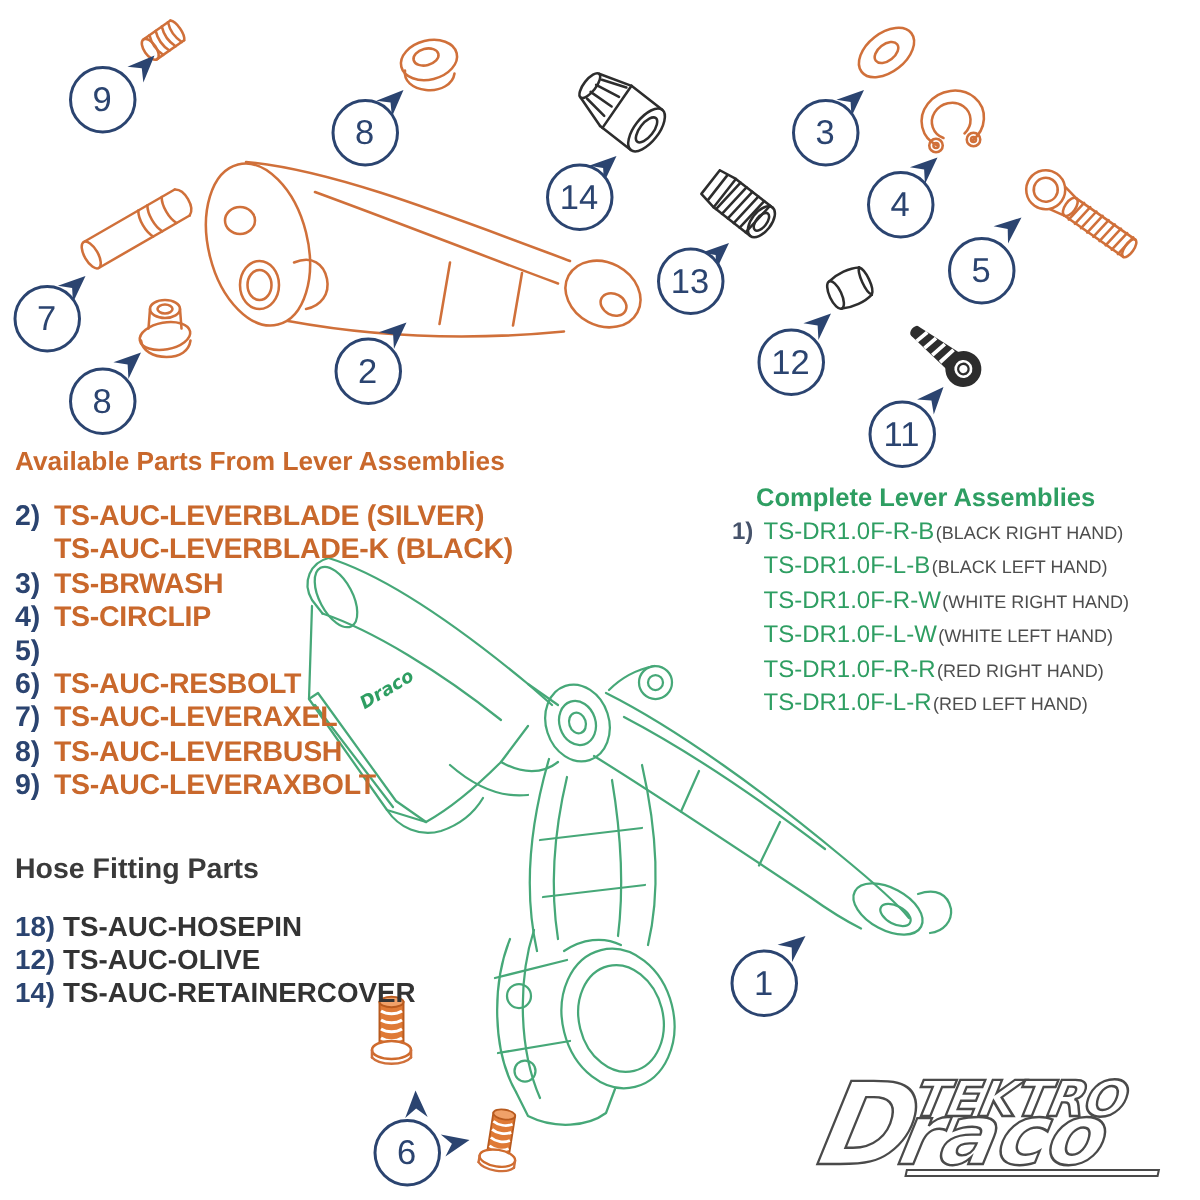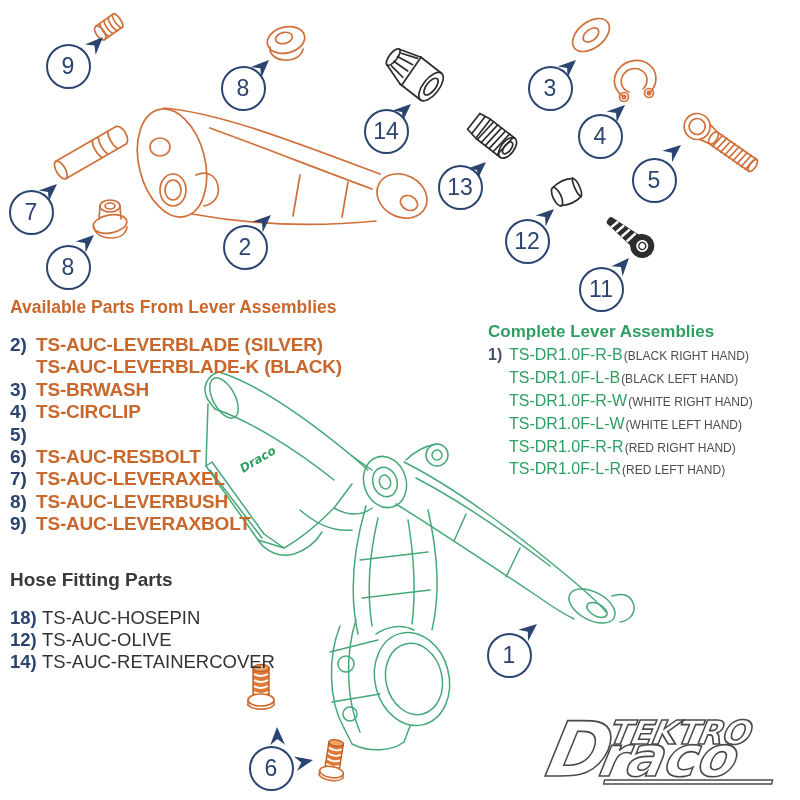--- a/index.html
+++ b/index.html
@@ -20,21 +20,21 @@
   .plist{position:absolute;z-index:4;}
   .prow{display:flex;align-items:baseline;height:22.4px;white-space:nowrap;}
   .pnum{color:#2b4470;font-weight:600;font-size:19px;width:26px;flex:none;}
   .pcode{color:#c9682c;font-weight:600;font-size:19px;letter-spacing:-0.2px;}
   .grow{display:flex;align-items:baseline;height:22.9px;white-space:nowrap;}
   .gnum{color:#46536b;font-weight:600;font-size:16px;width:21px;flex:none;}
   .gcode{color:#2e9e62;font-weight:400;font-size:16px;margin-right:1px;}
   .gdesc{color:#4d4d4d;font-weight:500;font-size:12px;}
   .hrow{display:flex;align-items:baseline;height:21.8px;white-space:nowrap;}
   .hnum{color:#2b4470;font-weight:600;font-size:18.5px;width:32px;flex:none;}
-  .hcode{color:#333333;font-weight:400;font-size:18.5px;}
+  .hcode{color:#333333;font-weight:700;font-size:18.5px;}
   .logo-svg{position:absolute;left:538px;top:698px;z-index:4;}
   .logo-txt{font-family:"DejaVu Sans",sans-serif;font-style:italic;font-weight:bold;
             fill:#ffffff;stroke:#4a4a4a;stroke-width:1.6px;}
   .levlogo{font-family:"DejaVu Sans",sans-serif;font-style:italic;font-weight:bold;
            font-size:12px;fill:#2e9e62;stroke:none;}
 </style>
 </head>
 <body>
 
 <div id="stage">
@@ -297,21 +297,21 @@
     <div class="prow">
         <span class="pnum">8)</span>
         <span class="pcode">TS-AUC-LEVERBUSH</span>
       </div>
     <div class="prow">
         <span class="pnum">9)</span>
         <span class="pcode">TS-AUC-LEVERAXBOLT</span>
       </div>
   </div>
 
-  <div class="heading h-green" style="left:488px;top:322px">Complete Lever Assemblies</div>
+  <div class="heading h-green" style="left:504px;top:322px">Complete Lever Assemblies</div>
 
   <div class="plist" style="left:488px;top:346px">
     <div class="grow">
         <span class="gnum">1)</span>
         <span class="gcode">TS-DR1.0F-R-B</span>
         <span class="gdesc">(BLACK RIGHT HAND)</span>
       </div>
     <div class="grow">
         <span class="gnum"></span>
         <span class="gcode">TS-DR1.0F-L-B</span>

